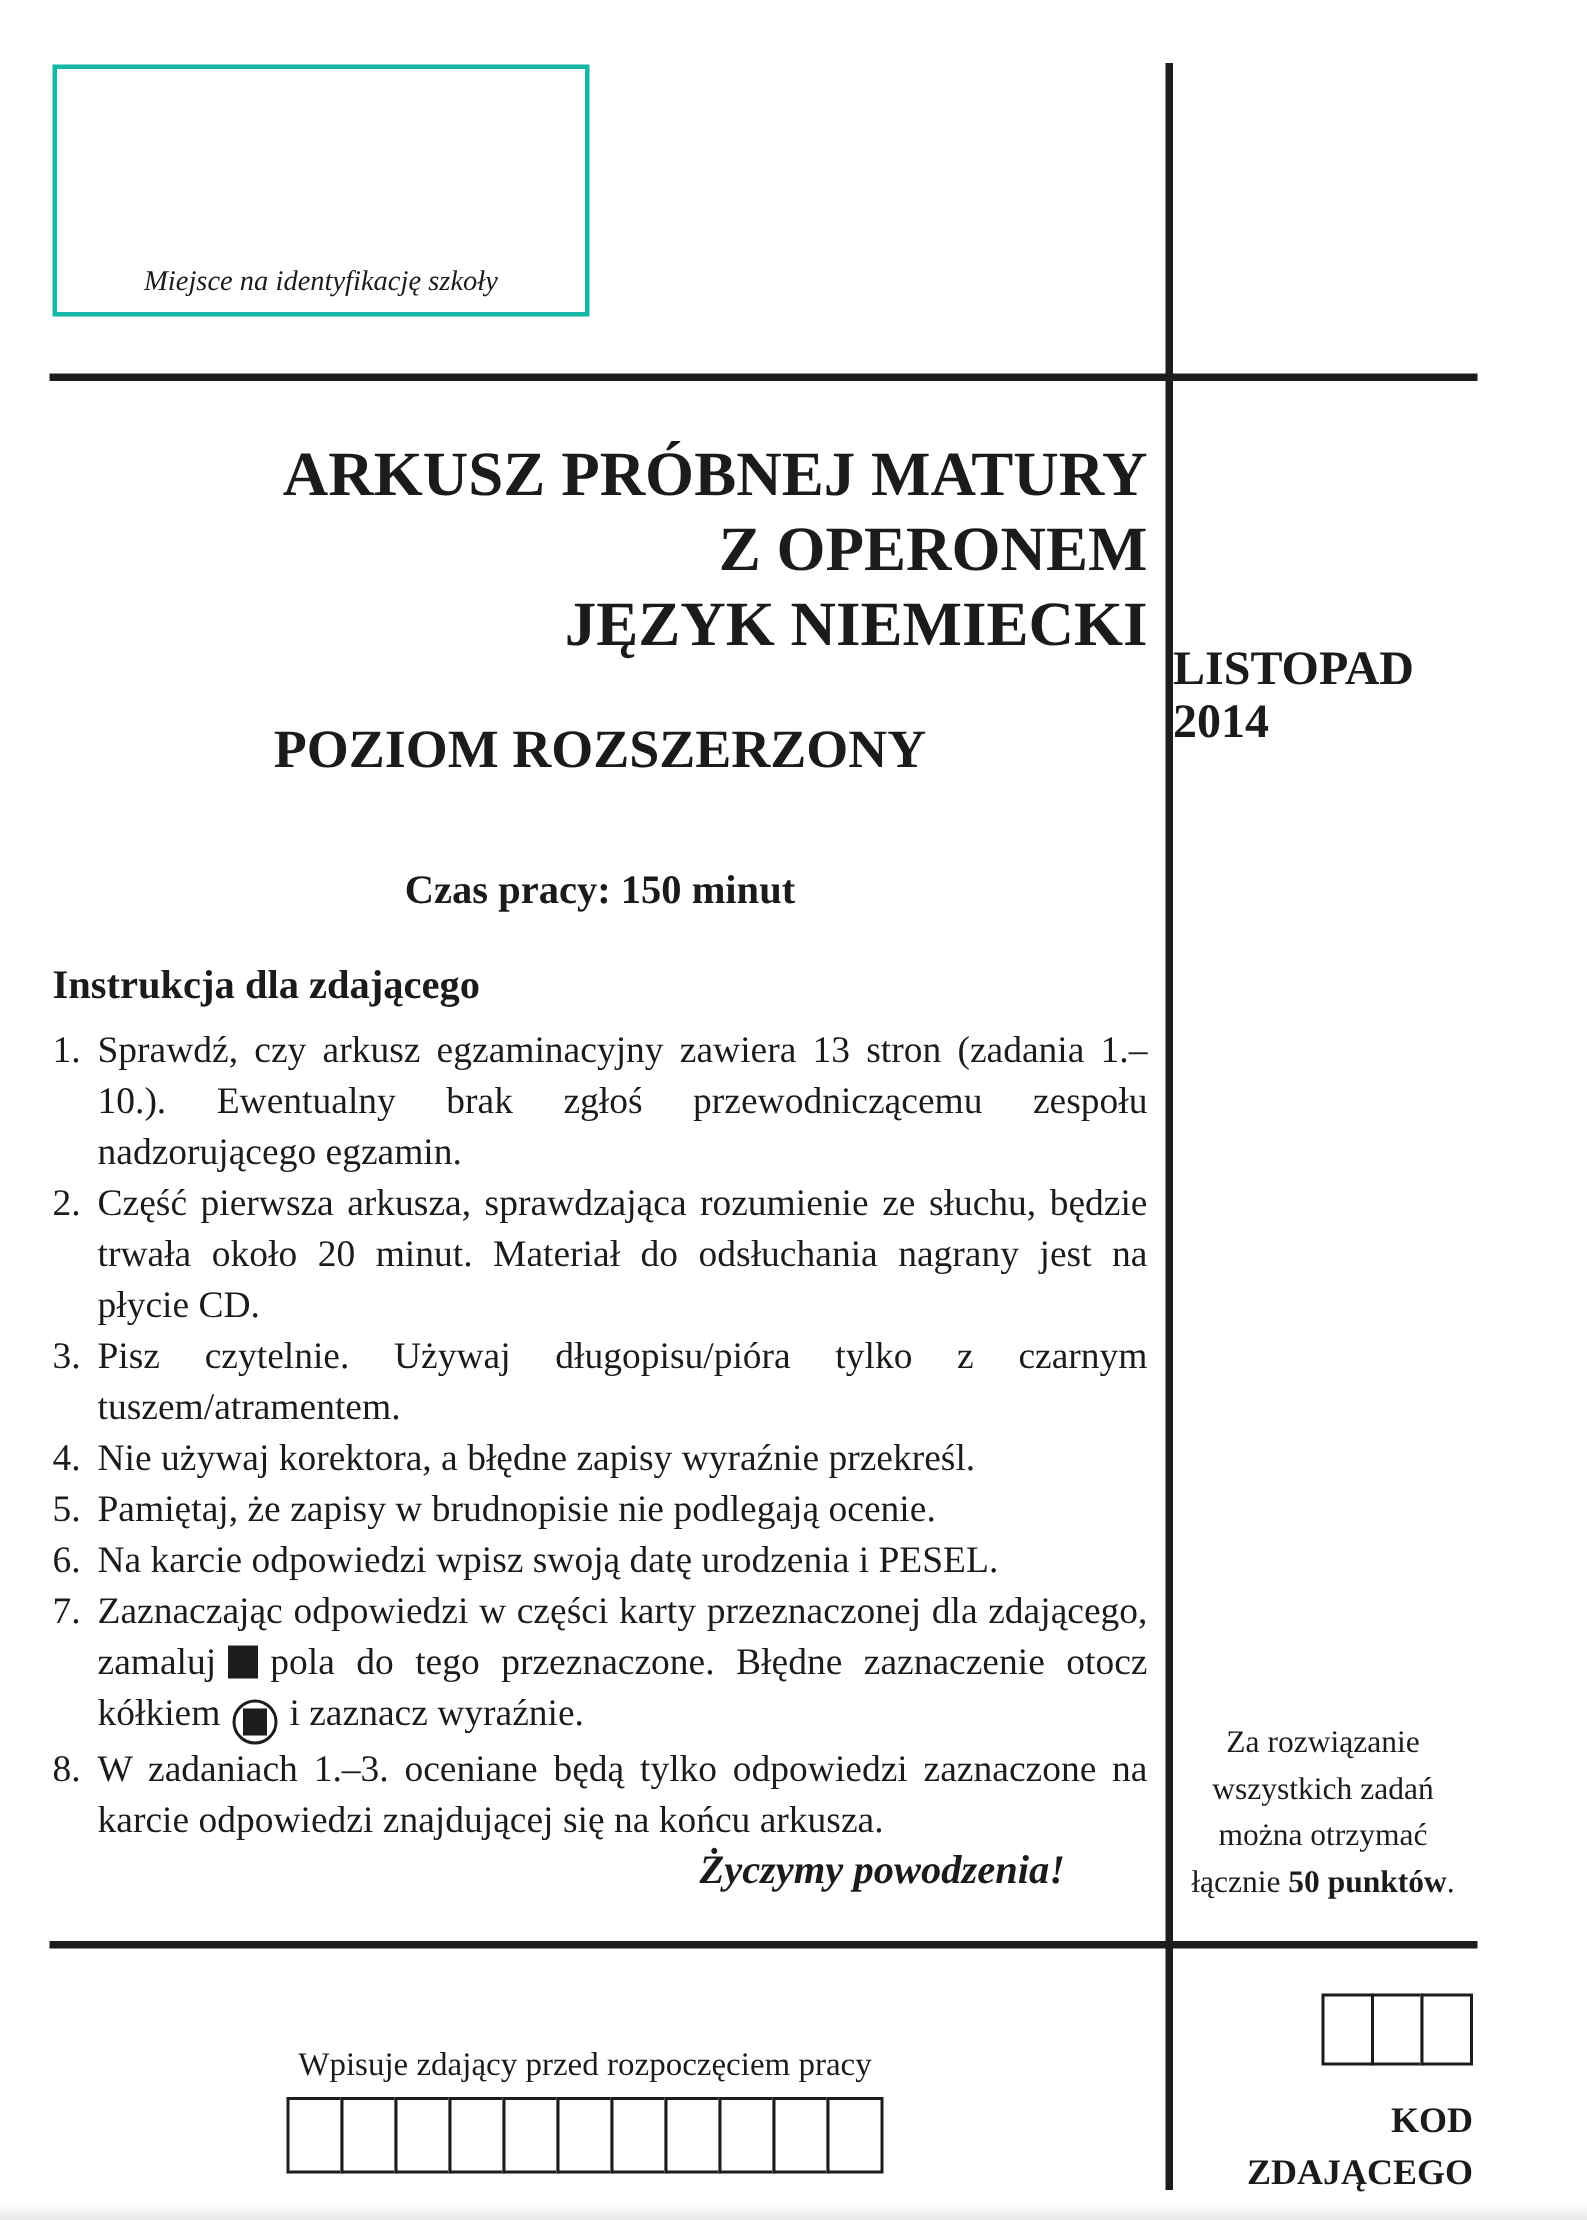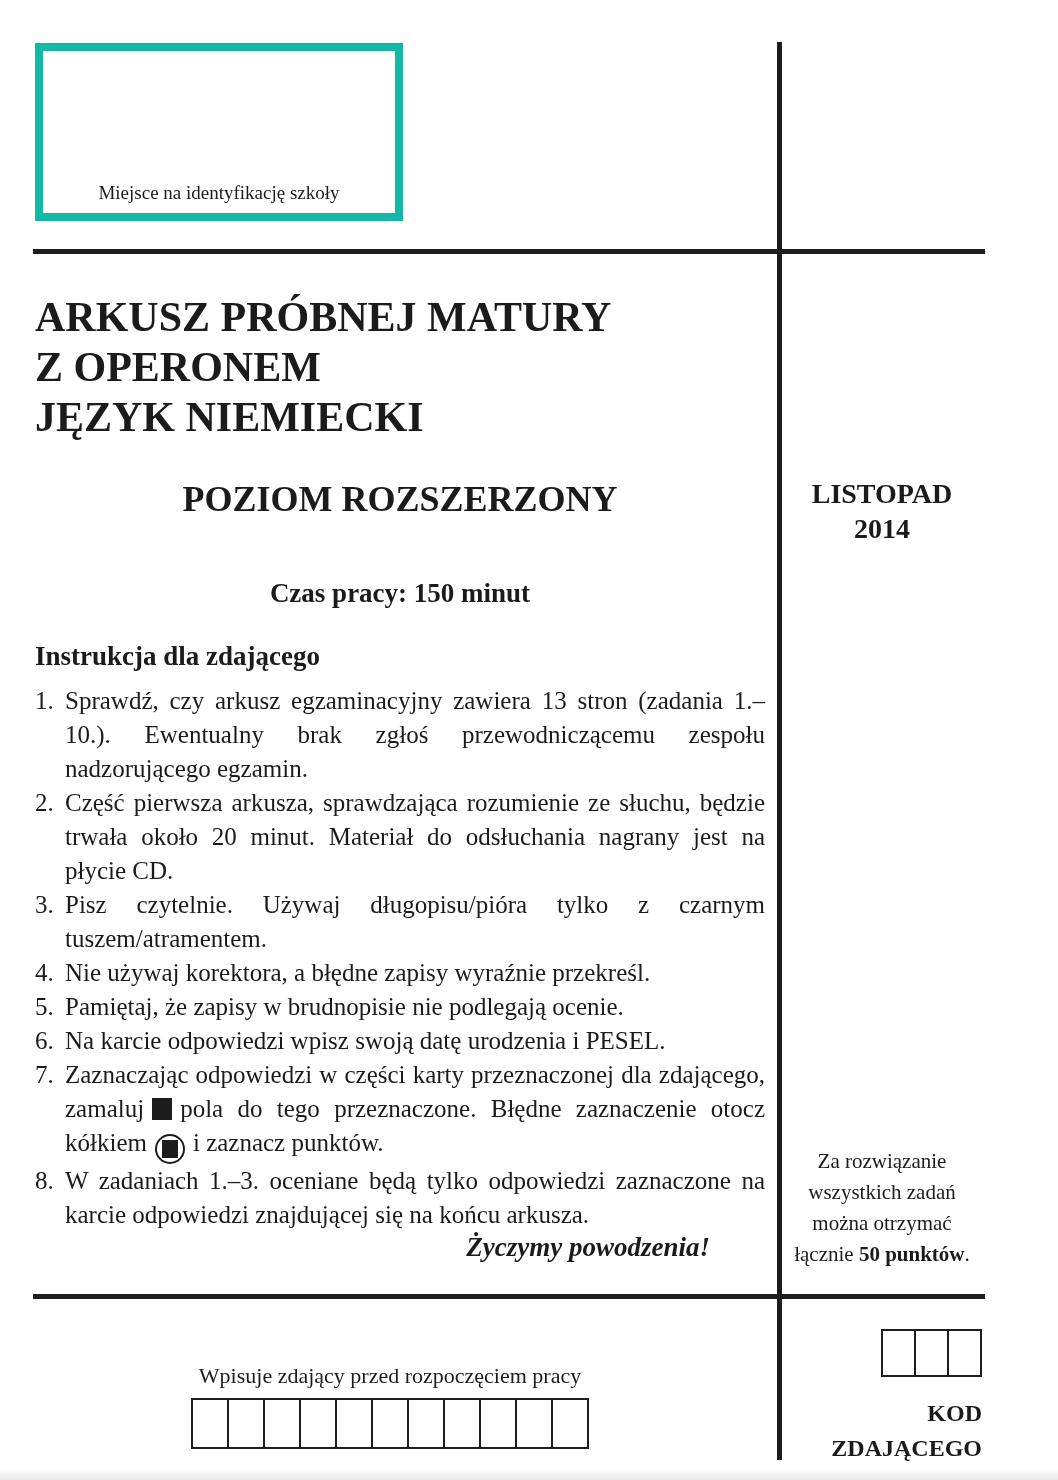--- a/index.html
+++ b/index.html
@@ -16,30 +16,31 @@
   
   .rule-h { position: absolute; background: #1d1d1d; height: 5px; }
   .rule-top { left: 33px; top: 249px; width: 952px; }
   .rule-bottom { left: 33px; top: 1294px; width: 952px; }
   .rule-v { position: absolute; background: #1d1d1d; width: 5px; left: 777px; top: 42px; height: 1418px; }
 
   
   .school-box {
     position: absolute; left: 35px; top: 43px;
     width: 352px; height: 162px;
-    border: 8px solid #14b8a6;
+    border: 3px solid #14b8a6;
+    font-style: italic;
   }
   .school-box .label {
     position: absolute; bottom: 9px; left: 0; width: 100%;
     text-align: center; font-size: 19px;
   }
 
   
   .main-col { position: absolute; left: 35px; top: 292px; width: 730px; }
-  .title { text-align: left; font-weight: bold; font-size: 42px; line-height: 50px; }
+  .title { text-align: right; font-weight: bold; font-size: 42px; line-height: 50px; }
   .level { text-align: center; font-weight: bold; font-size: 36px; margin-top: 36px; }
   .time  { text-align: center; font-weight: bold; font-size: 27px; margin-top: 58px; }
   .instr-heading { font-weight: bold; font-size: 27px; margin-top: 32px; }
 
   .instr-list { margin-top: 12px; }
   .instr-item { display: flex; font-size: 25px; line-height: 34px; }
   .instr-item .num { flex: 0 0 30px; }
   .instr-item .txt { flex: 1 1 auto; text-align: justify; }
 
   .sq-icon {
@@ -53,22 +54,22 @@
   }
   .sq-circle-icon .inner { width: 16px; height: 18px; background: #1d1d1d; }
 
   .wishes {
     text-align: right; padding-right: 55px;
     font-weight: bold; font-style: italic; font-size: 27px; 
   }
 
   
   .date-block {
-    position: absolute; left: 782px; top: 476px; width: 200px;
-    text-align: center; font-weight: bold; font-size: 28px; line-height: 35px;
+    position: absolute; left: 782px; top: 428px; width: 200px;
+    font-weight: bold; font-size: 32px; line-height: 35px;
   }
   .points-note {
     position: absolute; left: 784px; top: 1146px; width: 196px;
     text-align: center; font-size: 21px; line-height: 31px;
   }
   .kod-block { position: absolute; left: 782px; top: 1320px; width: 200px; text-align: right; }
   .kod-label { font-weight: bold; font-size: 24px; line-height: 35px; margin-top: 15px; }
 
   
   .bottom-area { position: absolute; left: 35px; top: 1363px; width: 710px; text-align: center; }
@@ -133,21 +134,21 @@
         <span class="txt">Pamiętaj, że zapisy w brudnopisie nie podlegają ocenie.</span>
       </div>
       <div class="instr-item">
         <span class="num">6.</span>
         <span class="txt">Na karcie odpowiedzi wpisz swoją datę urodzenia i PESEL.</span>
       </div>
       <div class="instr-item">
         <span class="num">7.</span>
         <span class="txt"><span>Zaznaczając odpowiedzi w części karty przeznaczonej dla zdającego, zamaluj</span><span class="sq-icon"></span><span>pola do tego przeznaczone. Błędne zaznaczenie otocz kółkiem</span><span class="sq-circle-icon">
               <span class="inner"></span>
-            </span><span>i zaznacz punktów.</span></span>
+            </span><span>i zaznacz wyraźnie.</span></span>
       </div>
       <div class="instr-item">
         <span class="num">8.</span>
         <span class="txt">W zadaniach 1.–3. oceniane będą tylko odpowiedzi zaznaczone na karcie odpowiedzi znajdującej się na końcu arkusza.</span>
       </div>
     </div>
 
     <div class="wishes">Życzymy powodzenia!</div>
   </div>
 

